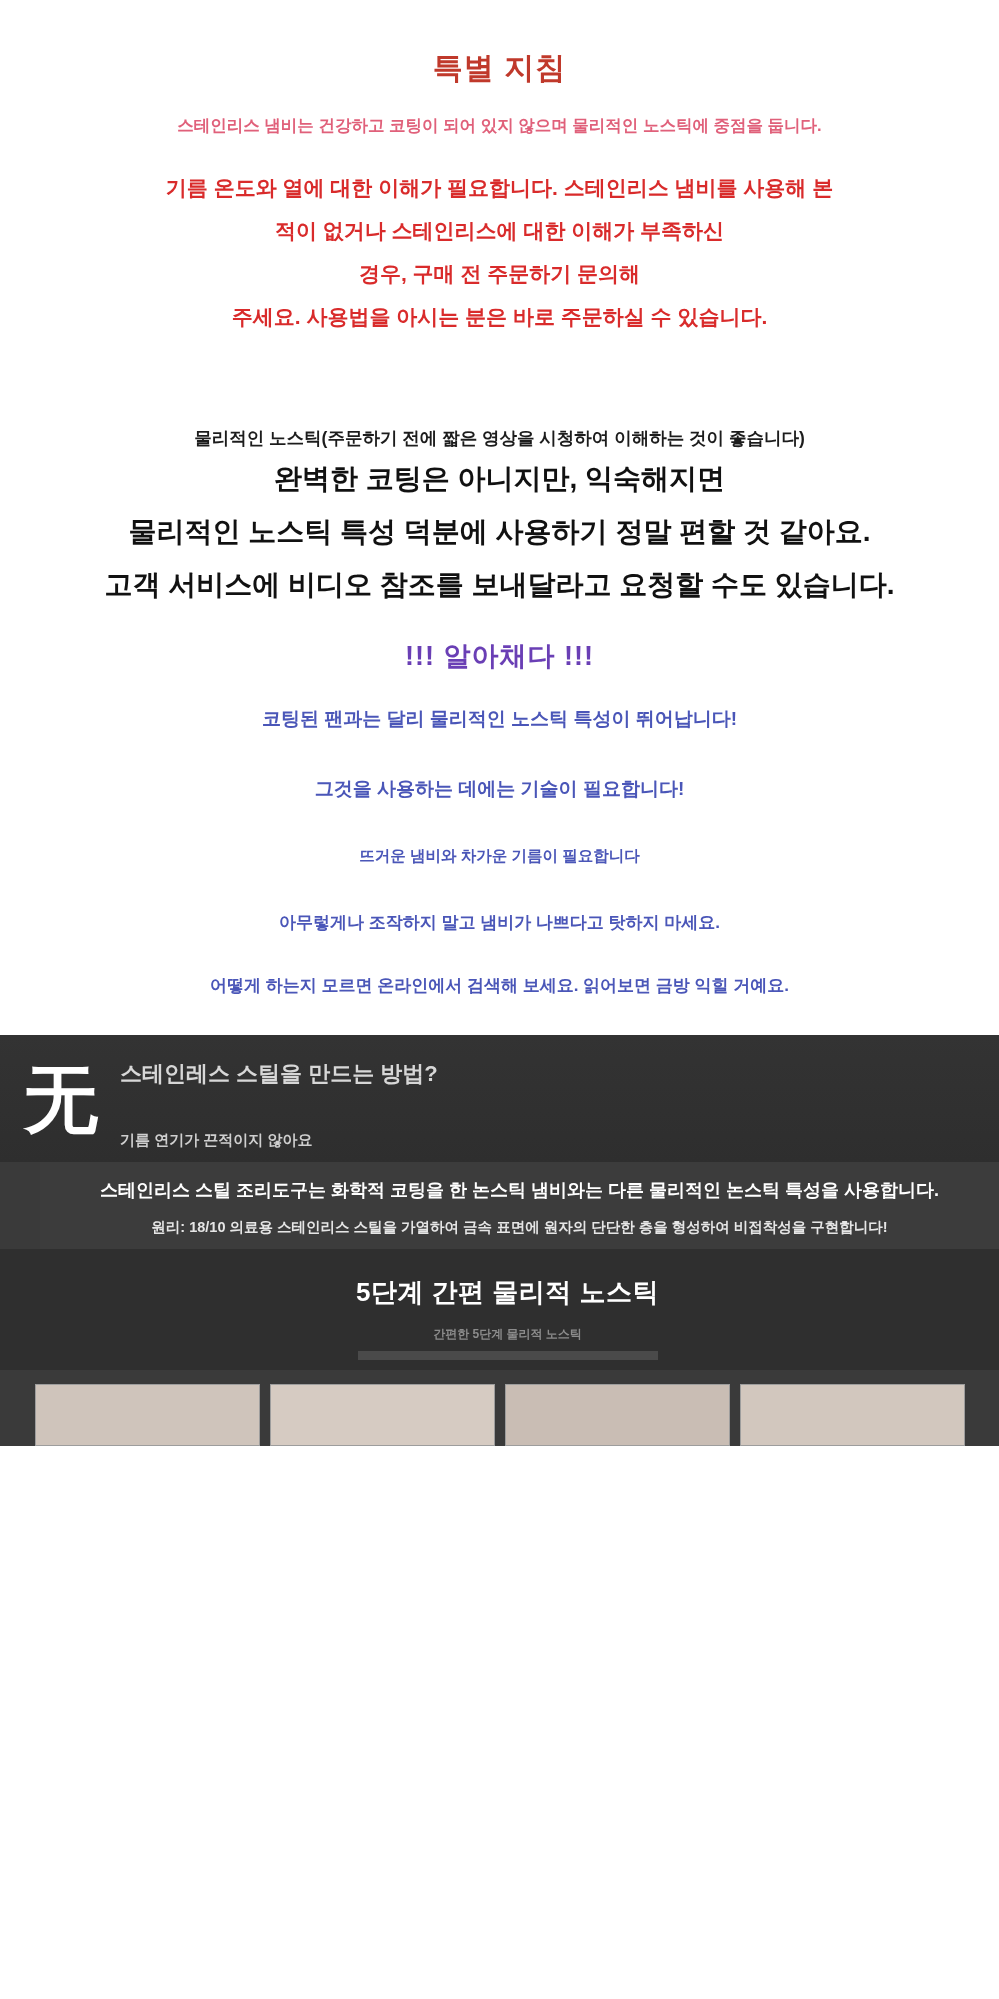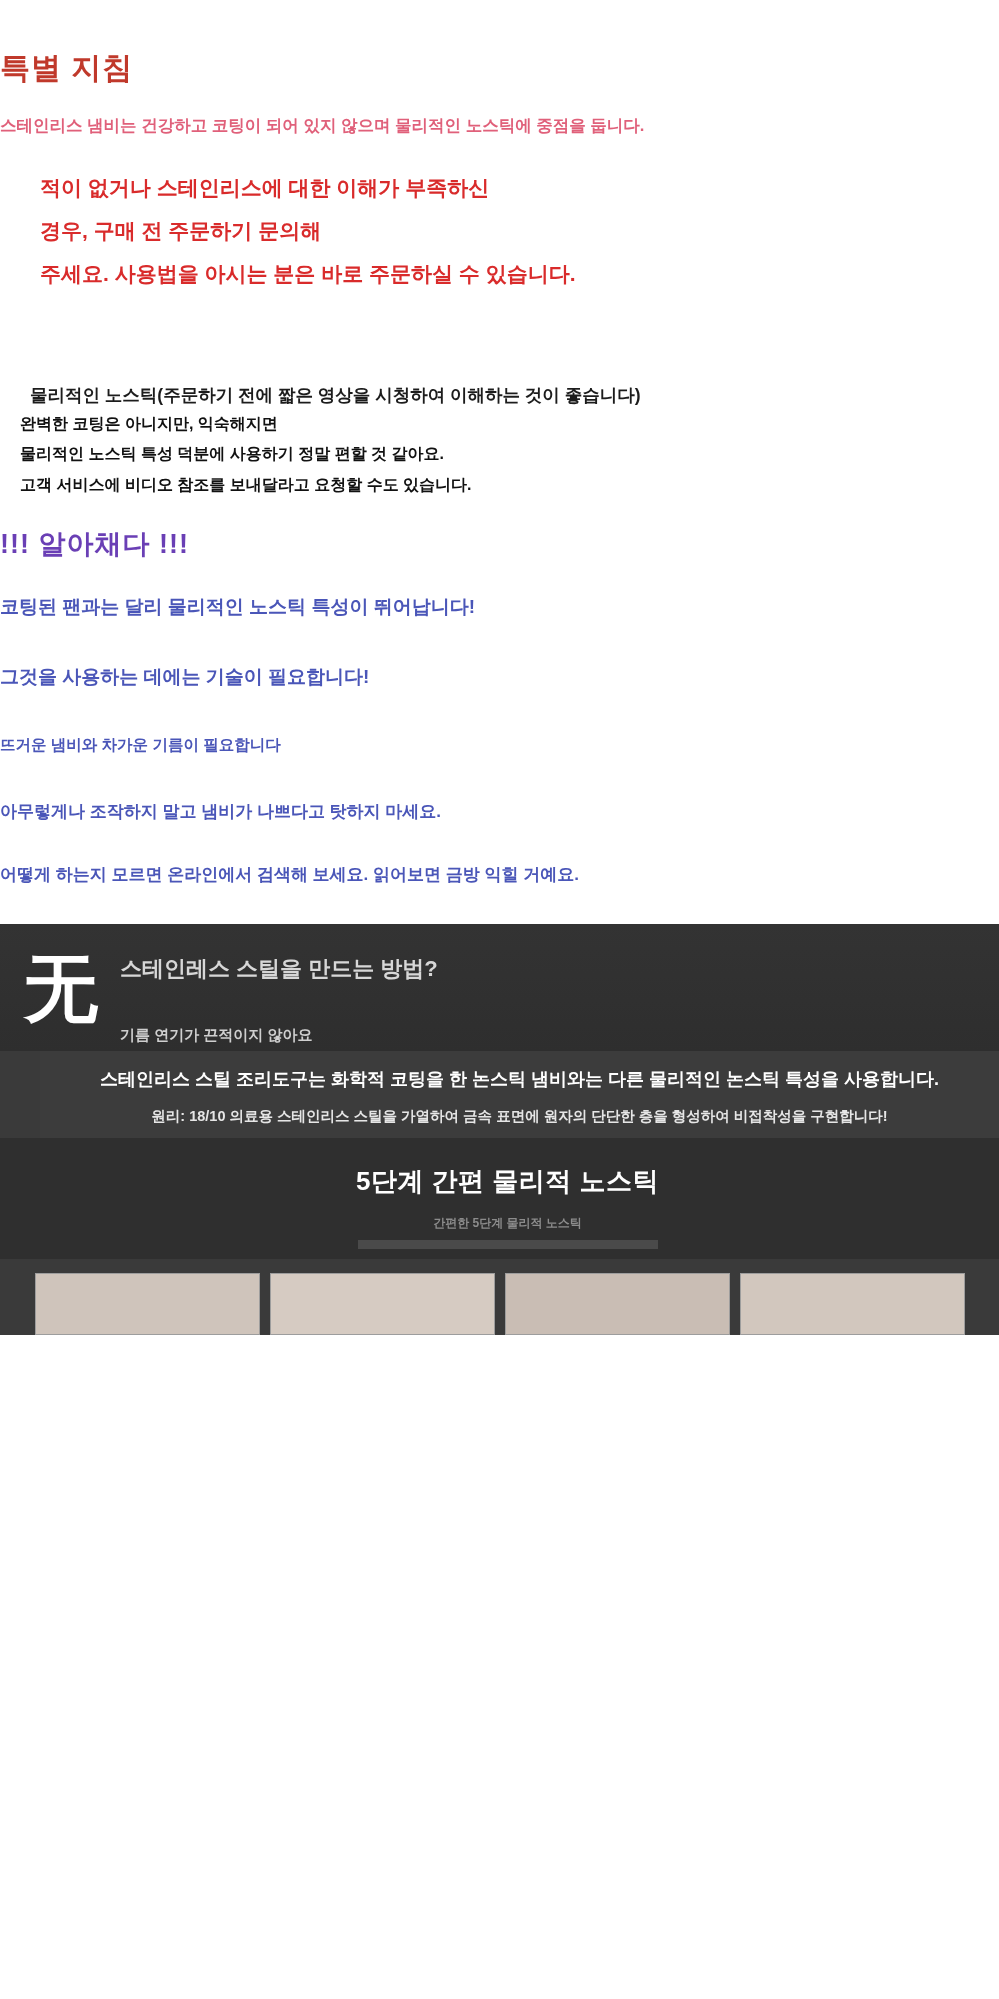--- a/index.html
+++ b/index.html
@@ -16,21 +16,21 @@
     position: relative;
     width: 999px;
     min-height: 1999px;
     background: #ffffff;
     overflow: hidden;
   }
 
   
   .top-section {
     padding: 30px 0 0 0;
-    text-align: left;
+    text-align: center;
   }
   .heading-main {
     color: #c0392b;
     font-size: 30px;
     font-weight: bold;
     letter-spacing: 1px;
     margin: 18px 0 26px 0;
     line-height: 1.3;
   }
   .sub-note {
@@ -56,21 +56,21 @@
 
   .black-small {
     color: #1c1c1c;
     font-size: 17.5px;
     font-weight: bold;
     line-height: 1.6;
     padding: 0 30px;
   }
   .black-big {
     color: #111111;
-    font-size: 16px;
+    font-size: 28px;
     font-weight: bold;
     line-height: 1.9;
     padding: 0 20px;
   }
   .black-big .ln {
     display: block;
   }
 
   .purple-heading {
     color: #6a3fb5;
@@ -126,21 +126,21 @@
     align-items: center;
     justify-content: center;
     color: #ffffff;
     font-size: 74px;
     font-weight: bold;
     line-height: 1;
     font-family: "DejaVu Sans", sans-serif;
     letter-spacing: -2px;
   }
   .hero-text {
-    padding-top: 30px;
+    padding-top: 24px;
   }
   .hero-title {
     color: #d7d7d7;
     font-size: 22px;
     font-weight: bold;
     margin-bottom: 42px;
   }
   .hero-sub {
     color: #cfcfcf;
     font-size: 15px;
@@ -211,20 +211,21 @@
 
 <div class="page">
 
   <div class="top-section">
 
     <div class="heading-main">특별 지침</div>
 
     <div class="sub-note">스테인리스 냄비는 건강하고 코팅이 되어 있지 않으며 물리적인 노스틱에 중점을 둡니다.</div>
 
     <div class="red-block">
+      <span class="ln">기름 온도와 열에 대한 이해가 필요합니다. 스테인리스 냄비를 사용해 본</span>
       <span class="ln">적이 없거나 스테인리스에 대한 이해가 부족하신</span>
       <span class="ln">경우, 구매 전 주문하기 문의해</span>
       <span class="ln">주세요. 사용법을 아시는 분은 바로 주문하실 수 있습니다.</span>
     </div>
 
     <div class="gap-lg"></div>
 
     <div class="black-small">물리적인 노스틱(주문하기 전에 짧은 영상을 시청하여 이해하는 것이 좋습니다)</div>
 
     <div class="black-big">

